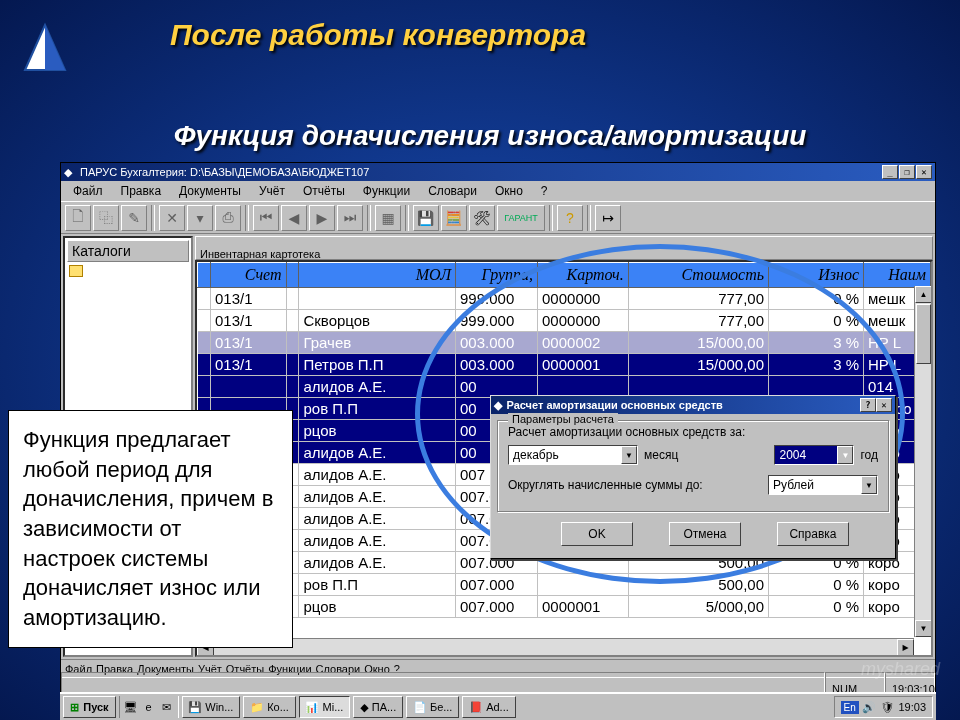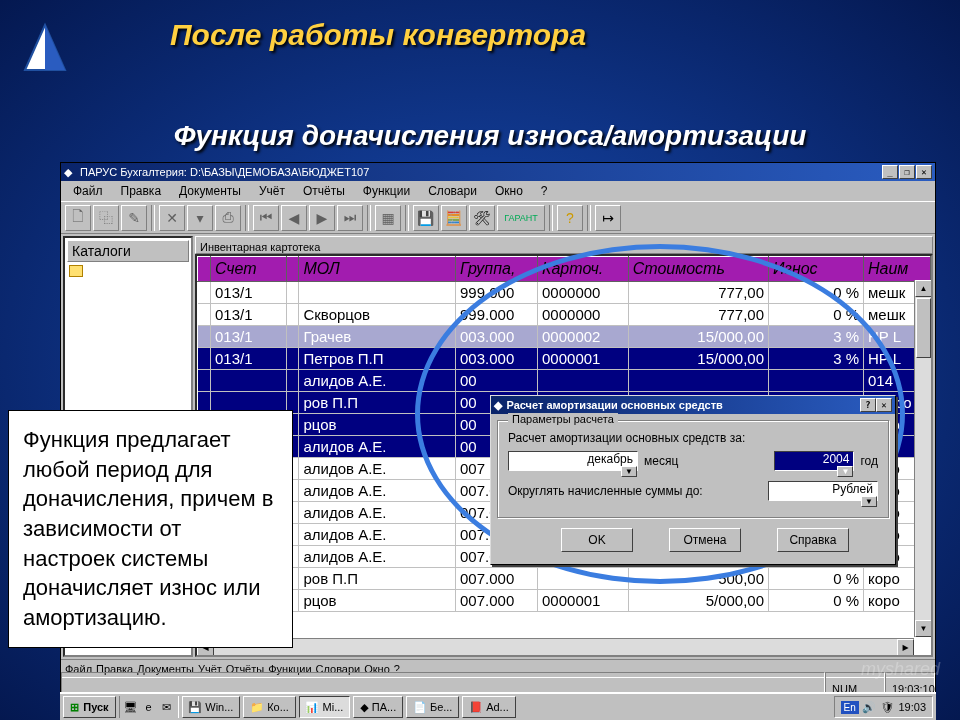--- a/index.html
+++ b/index.html
@@ -145,50 +145,51 @@
   .main-panel {
     flex: 1;
     margin: 2px 2px 2px 0;
     display: flex; flex-direction: column;
     overflow: hidden;
     position: relative;
     min-width: 0;
   }
   .panel-header {
     background: #c0c0c0;
-    padding: 4px 4px;
+    padding: 11px 4px;
     height: 18px;
     font-size: 11px;
     border-top: 1px solid #fff; border-left: 1px solid #fff;
     border-bottom: 1px solid #808080; border-right: 1px solid #808080;
   }
   .grid-container {
     flex: 1;
     background: #fff;
     border: 2px inset #808080;
     overflow: hidden;
     position: relative;
   }
   table.grid {
     border-collapse: collapse;
     width: 100%;
     font-size: 15px;
     table-layout: fixed;
   }
   table.grid th {
-    background: #a21caf;
+    background: #3b82f6;
     border-top: 1px solid #fff; border-left: 1px solid #fff;
     border-right: 1px solid #606060; border-bottom: 1px solid #606060;
     font-style: italic;
     font-weight: normal;
     padding: 3px 4px;
     font-size: 16px;
-    text-align: left;
+    text-align: right;
     white-space: nowrap;
     overflow: hidden;
+    font-family: Liberation Serif, serif;
   }
   table.grid th:nth-child(1){width:12px;padding:0}
   table.grid th:nth-child(2){width:70px}
   table.grid th:nth-child(3){width:12px;padding:0}
   table.grid th:nth-child(4){width:145px}
   table.grid th:nth-child(5){width:76px}
   table.grid th:nth-child(6){width:84px}
   table.grid th:nth-child(7){width:130px}
   table.grid th:nth-child(8){width:88px}
   table.grid th:nth-child(9){width:62px}
@@ -263,33 +264,31 @@
     box-shadow: inset 1px 1px 0 #fff, 1px 1px 0 #fff;
     padding: 8px 10px 12px 10px;
     margin: 2px;
     font-size: 12px;
   }
   .fieldset-legend {
     margin-top: -16px;
     width: fit-content;
     background: #c0c0c0;
     padding: 0 4px;
-    margin-bottom: 6px;
     font-size: 11px;
   }
   .field-row { display: flex; align-items: center; gap: 6px; margin: 4px 0; font-size: 12px; }
   .combo {
     display: flex;
     background: #fff;
     border-top:1px solid #404040;border-left:1px solid #404040;
     border-bottom:1px solid #fff;border-right:1px solid #fff;
     height: 20px;
-    align-items: flex-end;
+    align-items: center;
     font-size: 12px;
-    flex-direction: column;
   }
   .combo span { padding: 0 4px; flex: 1; }
   .combo .drop {
     width: 16px; height: 18px;
     background: #c0c0c0;
     border-top:1px solid #fff;border-left:1px solid #fff;
     border-right:1px solid #404040;border-bottom:1px solid #404040;
     display:flex;align-items:center;justify-content:center;font-size:8px;
   }
   .combo.year { background: #000080; color: #fff; }

